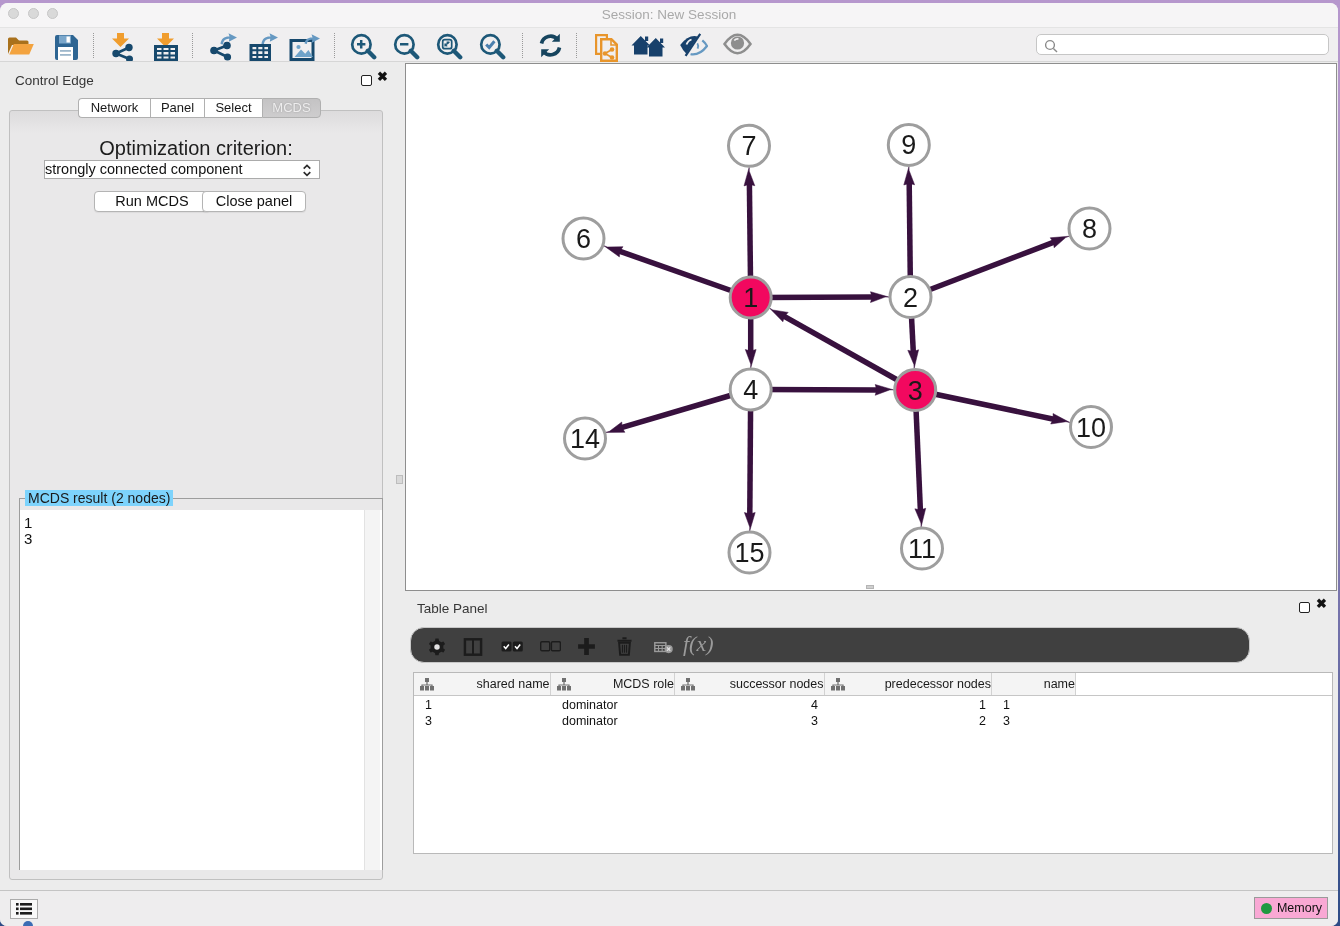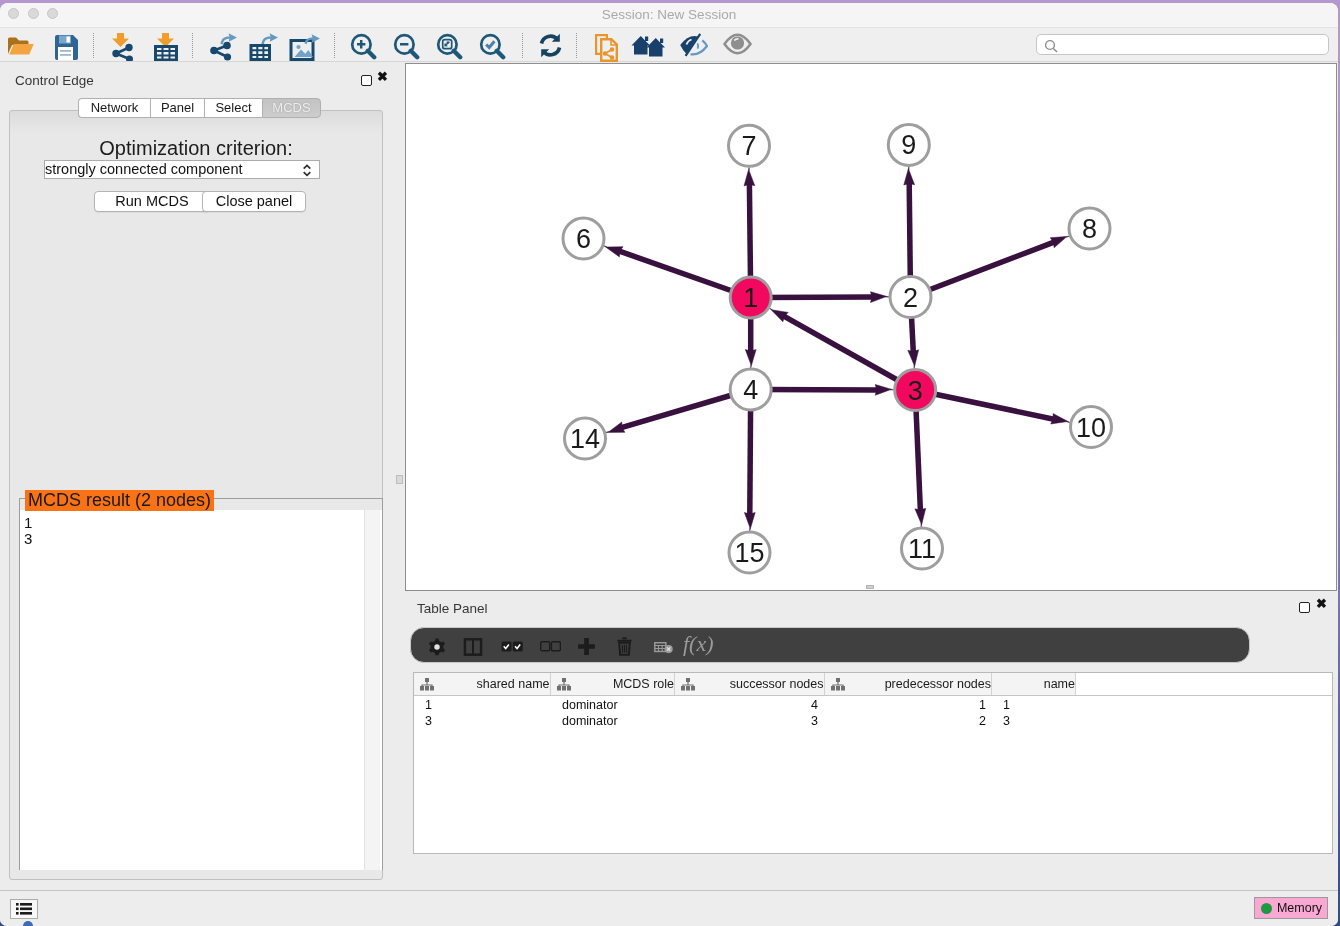--- a/index.html
+++ b/index.html
@@ -22,21 +22,21 @@
 .cptab:first-child{border-radius:4px 0 0 4px}
 .cptab.sel{background:linear-gradient(#c4c3c4,#cecdce);border-radius:0 4px 4px 0;border-right:1px solid #b0b0b0;color:#eeedee;text-shadow:0 0 2px #9b9b9b}
 #cp-panel{position:absolute;left:9px;top:107px;width:374px;height:770px;border:1px solid #c0c0c0;border-radius:3px;
  background:linear-gradient(180deg,#dddcdd 0px,#e2e1e2 10px,#e9e8e9 22px)}
 #opt-label{position:absolute;left:0;top:134px;width:392px;text-align:center;font-size:20px;color:#1c1c1c}
 #dropdown{position:absolute;left:44px;top:157px;width:276px;height:19px;background:#fff;border:1px solid #ababab;border-radius:0;
  font-size:14.5px;color:#111;line-height:17px;}
 .btn{position:absolute;height:21px;background:#fff;border:1px solid #b4b4b4;border-radius:4px;font-size:14.5px;color:#111;
  text-align:center;line-height:19px;box-shadow:0 1px 1px rgba(0,0,0,0.06)}
 #fieldset{position:absolute;left:19px;top:495px;width:364px;height:372px;border:1px solid #9d9d9d}
-#fs-legend{position:absolute;left:5px;top:-9px;background:#f97316;padding:0 3px;font-size:18px;color:#1a1a1a}
+#fs-legend{position:absolute;left:5px;top:-9px;background:#7dd3fc;padding:0 3px;font-size:14px;color:#1a1a1a}
 #fs-white{position:absolute;left:0px;top:11px;width:362px;height:360px;background:#fff}
 #fs-scroll{position:absolute;right:2px;top:0;width:16px;height:100%;background:#f4f4f4;border-left:1px solid #e2e2e2}
 #fs-text{position:absolute;left:4px;top:5px;font-size:15px;line-height:16.2px;color:#111}
 #netwin{position:absolute;left:405px;top:60px;width:932px;height:528px;border:1px solid #8e8e8e;background:#fff}
 #net-tb{position:absolute;left:0;top:0;width:100%;height:23px;background:linear-gradient(#f5f5f5,#e9e9e9 45%,#d2d2d2);border-bottom:1px solid #9c9c9c}
 .light{position:absolute;top:5.5px;width:12px;height:12px;border-radius:50%}
 #net-title{position:absolute;top:4px;left:0;width:100%;text-align:center;font-size:13px;font-weight:700;color:#2a2a2a}
 #canvas{position:absolute;left:0;top:23px;width:930px;height:503px;background:#fff}
 #tp-title{position:absolute;left:417px;top:598px;font-size:13.5px;color:#363636}
 #tp-toolbar{position:absolute;left:410px;top:624px;width:840px;height:36px;background:#404040;border:1px solid #c7c7c7;border-radius:14px}

